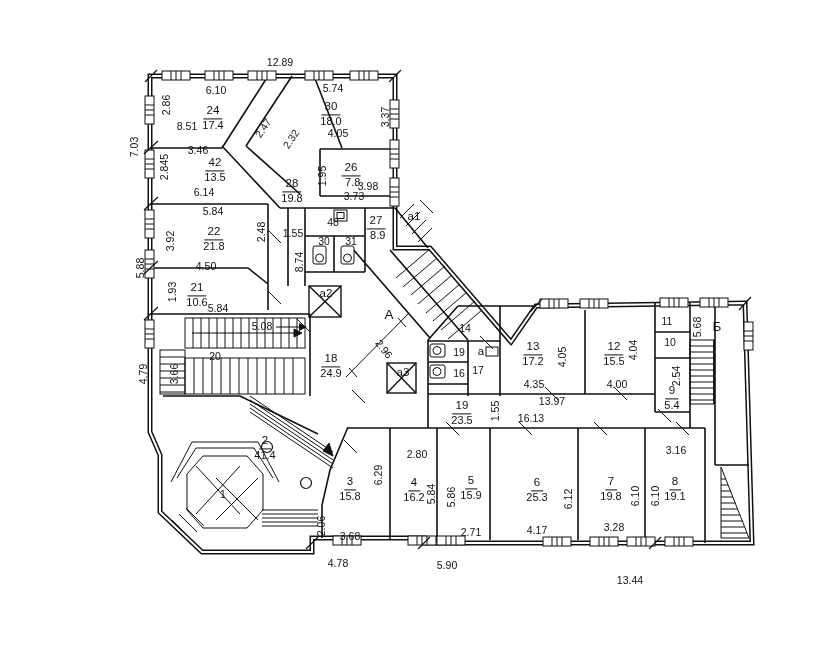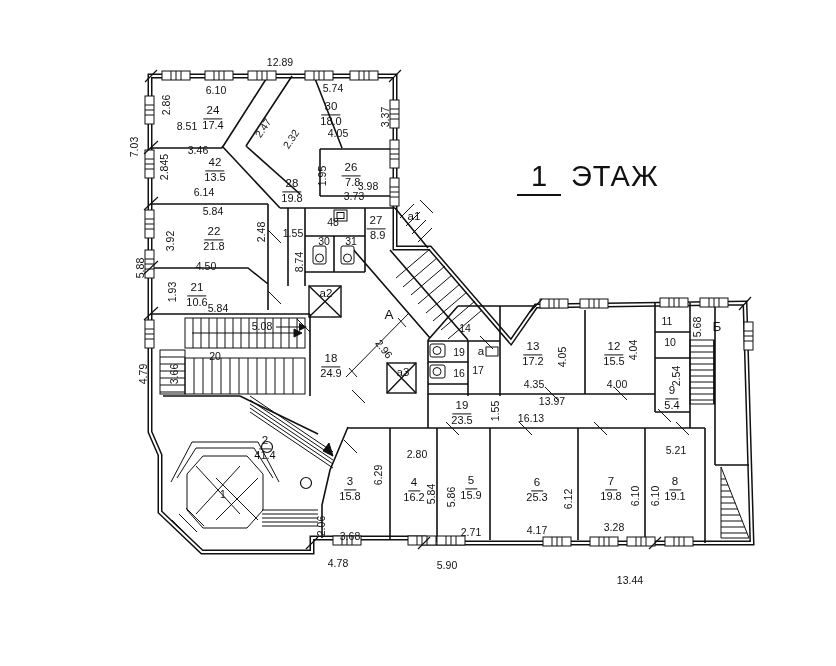--- a/index.html
+++ b/index.html
@@ -180,23 +180,20 @@
   <g stroke="#111" stroke-width="1" fill="none">
     <path d="M346,377L409,313 M349,368L357,377 M398,318L406,327"></path>
   </g>
 
   <g>
     <line x1="276" y1="327" x2="299" y2="327" stroke="#111" stroke-width="1"></line>
     <polygon points="299,323 307,327 299,331" fill="#111"></polygon>
   </g>
 </svg>
 
-  <div class="title">
-    <span class="t1">1</span><span class="tw">ЭТАЖ</span>
-  </div>
 
   <div class="rl" style="left:213px;top:116px"><span class="num">24</span><span class="area">17.4</span></div>
   <div class="rl" style="left:331px;top:112px"><span class="num">30</span><span class="area">18.0</span></div>
   <div class="rl" style="left:215px;top:168px"><span class="num">42</span><span class="area">13.5</span></div>
   <div class="rl" style="left:351px;top:173px"><span class="num">26</span><span class="area">7.8</span></div>
   <div class="rl" style="left:292px;top:189px"><span class="num">28</span><span class="area">19.8</span></div>
   <div class="rl" style="left:214px;top:237px"><span class="num">22</span><span class="area">21.8</span></div>
   <div class="rl" style="left:197px;top:293px"><span class="num">21</span><span class="area">10.6</span></div>
   <div class="rl" style="left:376px;top:226px"><span class="num">27</span><span class="area">8.9</span></div>
   <div class="rl" style="left:331px;top:364px"><span class="num">18</span><span class="area">24.9</span></div>
@@ -278,15 +275,15 @@
   <span class="lbl v" style="left:321px;top:526px">2.06</span>
   <span class="lbl" style="left:417px;top:454px">2.80</span>
   <span class="lbl v" style="left:431px;top:494px">5.84</span>
   <span class="lbl v" style="left:451px;top:497px">5.86</span>
   <span class="lbl" style="left:471px;top:532px">2.71</span>
   <span class="lbl v" style="left:568px;top:499px">6.12</span>
   <span class="lbl" style="left:537px;top:530px">4.17</span>
   <span class="lbl v" style="left:635px;top:496px">6.10</span>
   <span class="lbl" style="left:614px;top:527px">3.28</span>
   <span class="lbl v" style="left:655px;top:496px">6.10</span>
-  <span class="lbl" style="left:676px;top:450px">5.21</span>
+  <span class="lbl" style="left:676px;top:450px">3.16</span>
 
 </div>
 
 </body></html>

